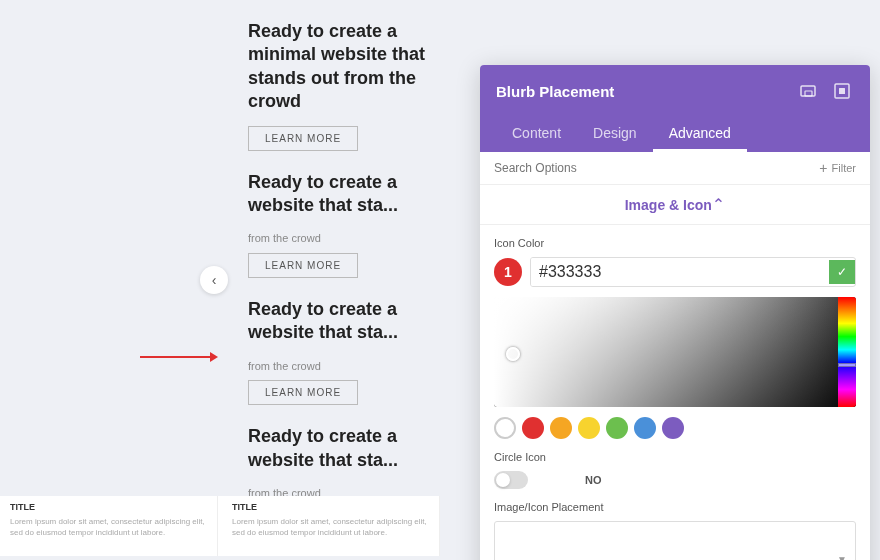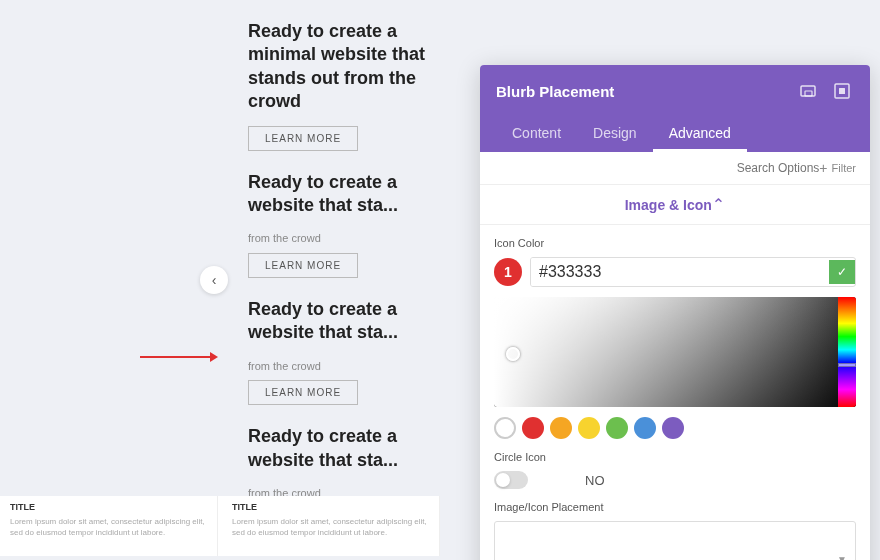--- a/index.html
+++ b/index.html
@@ -194,21 +194,20 @@
       background: #fff;
     }
 
     .search-input {
       border: none;
       outline: none;
       font-size: 12px;
       color: #aaa;
       flex: 1;
       background: transparent;
-      text-align: right;
     }
 
     .filter-btn {
       display: flex;
       align-items: center;
       gap: 4px;
       font-size: 11px;
       color: #888;
       cursor: pointer;
     }
@@ -410,23 +409,23 @@
       left: 2px;
       top: 2px;
       width: 14px;
       height: 14px;
       border-radius: 50%;
       background: #fff;
       box-shadow: 0 1px 3px rgba(0,0,0,0.2);
     }
 
     .toggle-label {
-      font-size: 13px;
+      font-size: 11px;
       color: #555;
-      font-weight: 400;
+      font-weight: 700;
       padding-left: 47px;
     }
 
     
     .placement-section {
       margin-bottom: 4px;
     }
 
     .placement-select-wrap {
       position: relative;

